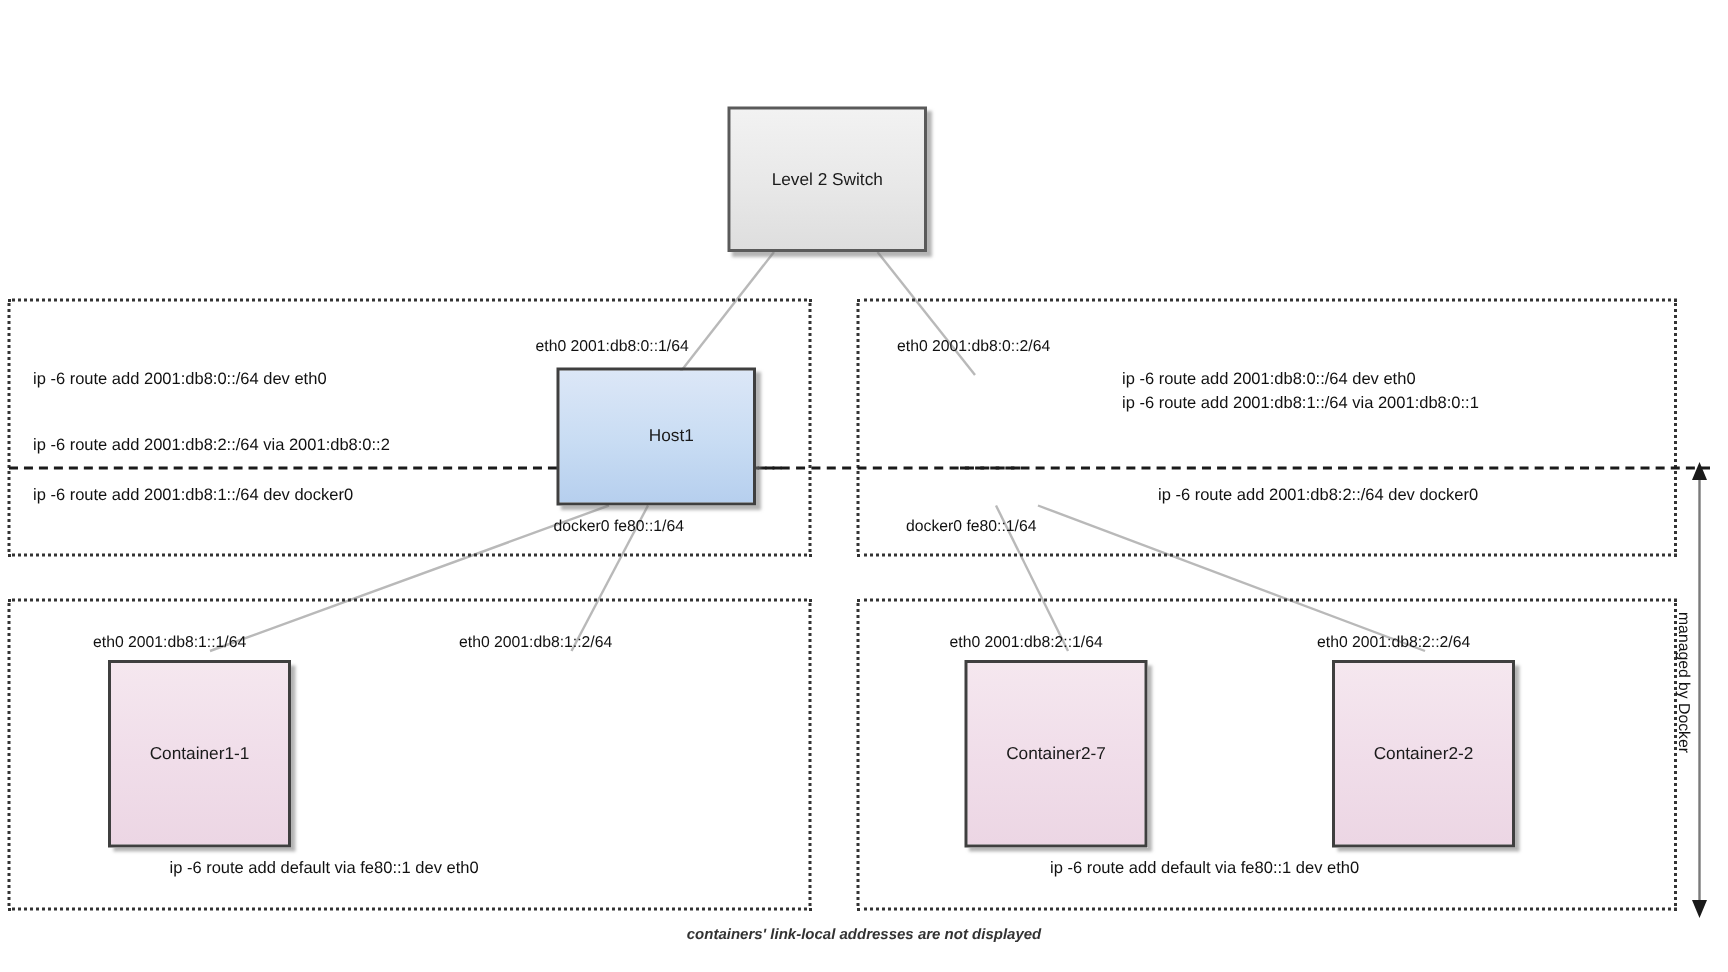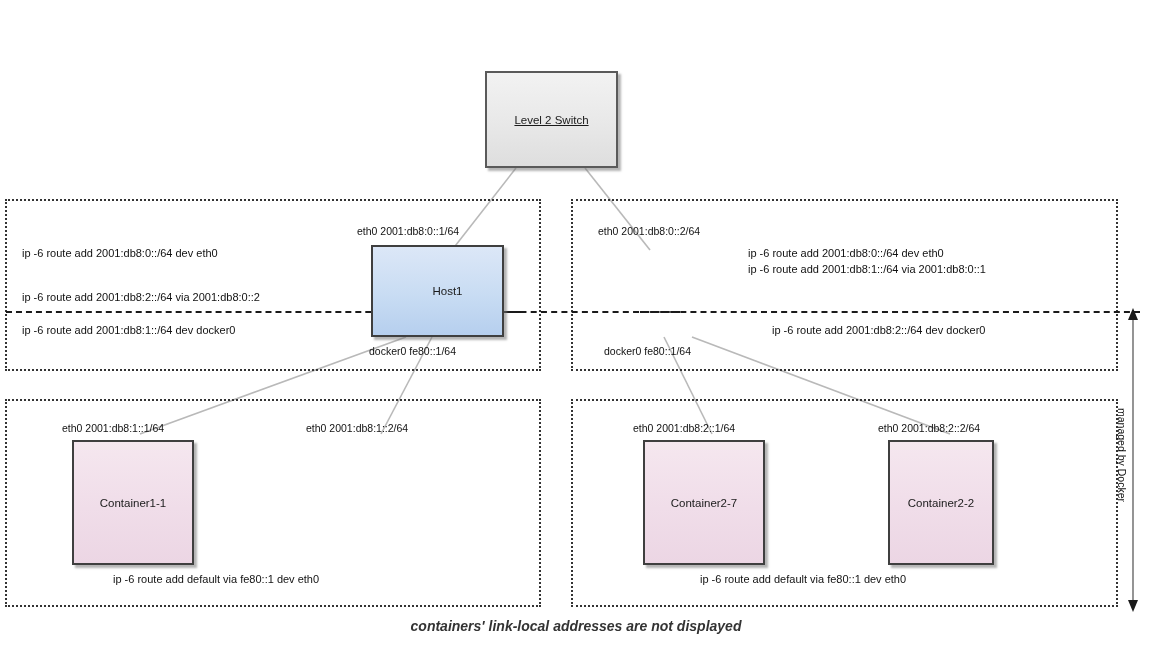--- a/index.html
+++ b/index.html
@@ -69,21 +69,21 @@
   }
   .label.iface {
     font-size: 10.5px;
   }
   .label.route {
     font-size: 11px;
     line-height: 16px;
   }
   .caption {
     position: absolute;
-    font-size: 14px;
+    font-size: 10px;
     font-style: italic;
     font-weight: bold;
     color: #333333;
     white-space: nowrap;
     text-align: center;
   }
 
   
   .boundary {
     position: absolute;
@@ -118,21 +118,21 @@
 
     <line x1="664" y1="337" x2="712" y2="434" stroke="#b9b9b9" stroke-width="1.6"></line>
 
     <line x1="692" y1="337" x2="950" y2="434" stroke="#b9b9b9" stroke-width="1.6"></line>
 
     <line x1="1133" y1="316" x2="1133" y2="604" stroke="#7a7a7a" stroke-width="1.6"></line>
     <polygon points="1133,308 1128,320 1138,320" fill="#1a1a1a"></polygon>
     <polygon points="1133,612 1128,600 1138,600" fill="#1a1a1a"></polygon>
   </svg>
 
-  <div class="node switch" style="left:485px; top:71px; width:133px; height:97px;text-decoration:underline;">
+  <div class="node switch" style="left:485px; top:71px; width:133px; height:97px;">
     <span>Level 2 Switch</span>
   </div>
 
   <div class="group" style="left:5px; top:199px; width:536px; height:172px;"></div>
 
   <div class="group" style="left:571px; top:199px; width:547px; height:172px;"></div>
 
   <div class="group" style="left:5px; top:399px; width:536px; height:208px;"></div>
 
   <div class="group" style="left:571px; top:399px; width:547px; height:208px;"></div>
@@ -163,21 +163,21 @@
 
   <div class="label iface" style="left:306px; top:421px;">eth0 2001:db8:1::2/64</div>
 
   <div class="label route" style="left:113px; top:571px;">ip -6 route add default via fe80::1 dev eth0</div>
 
   <div class="node container" style="left:643px; top:440px; width:122px; height:125px;">
     <span>Container2-7</span>
   </div>
   <div class="label iface" style="left:633px; top:421px;">eth0 2001:db8:2::1/64</div>
 
-  <div class="node container" style="left:888px; top:440px; width:106px; height:125px;">
+  <div class="node container" style="left:888px; top:440px; width:122px; height:125px;">
     <span>Container2-2</span>
   </div>
   <div class="label iface" style="left:878px; top:421px;">eth0 2001:db8:2::2/64</div>
 
   <div class="label route" style="left:700px; top:571px;">ip -6 route add default via fe80::1 dev eth0</div>
 
   <div class="vlabel" style="left:1128px; top:408px;">managed by Docker</div>
 
   <div class="caption" style="left:0px; top:618px; width:1152px;">containers' link-local addresses are not displayed</div>
 

